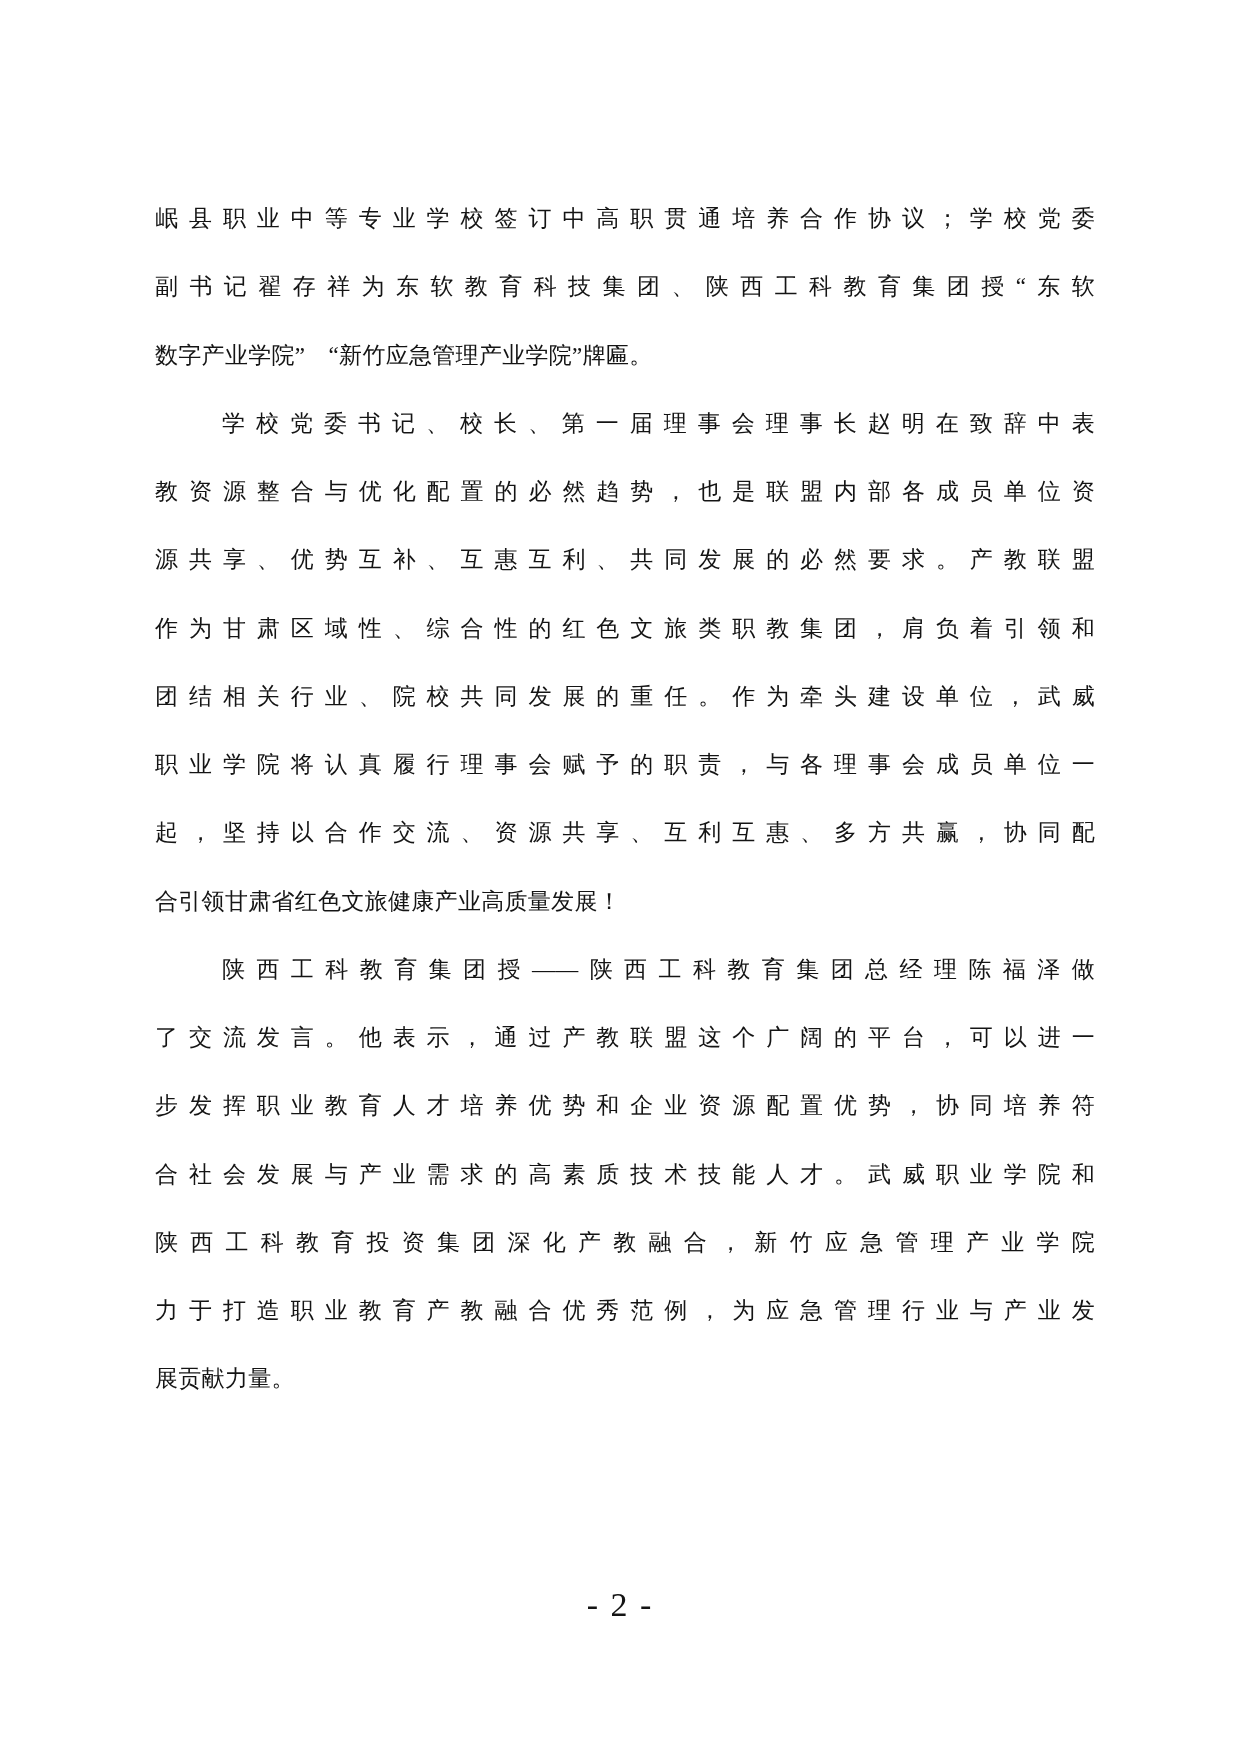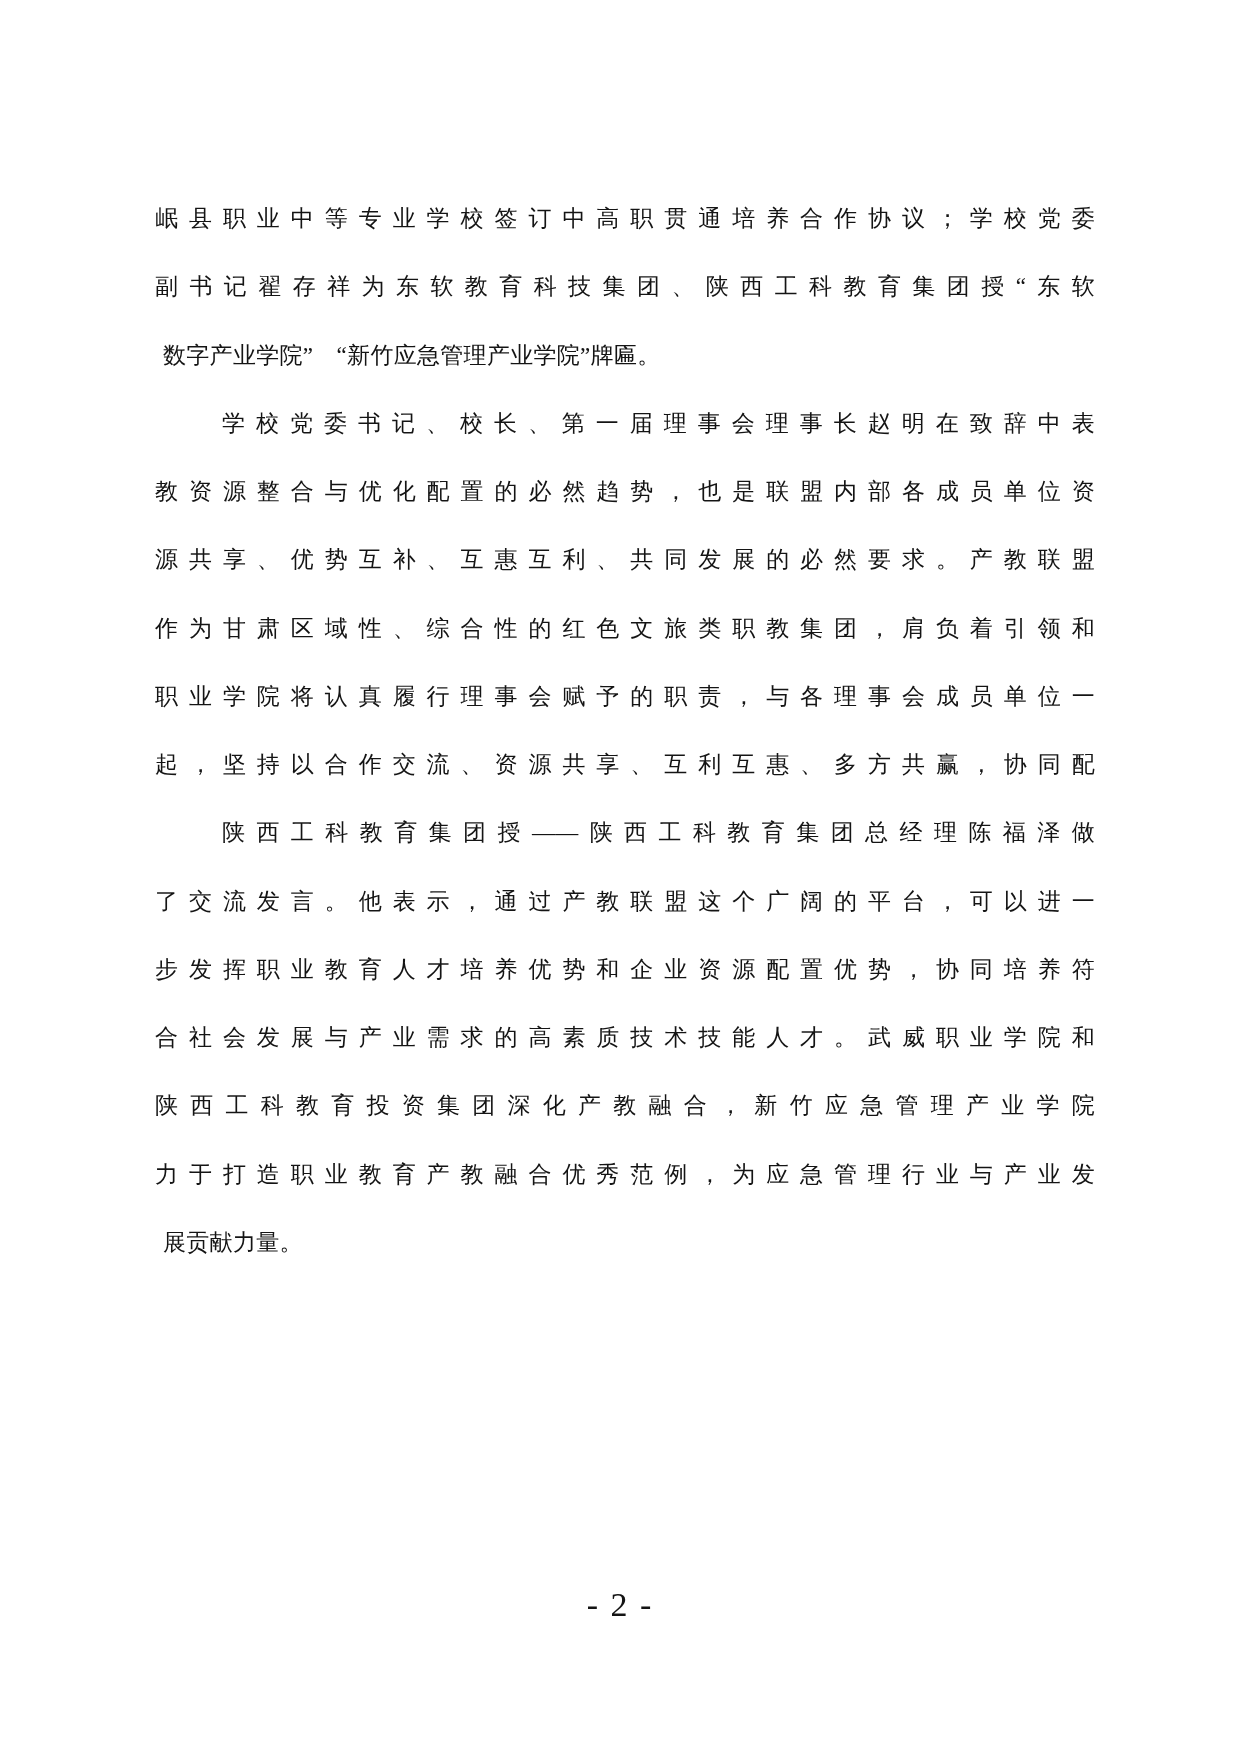--- a/index.html
+++ b/index.html
@@ -39,21 +39,20 @@
   
   .just {
     text-align: justify;
     text-align-last: justify;
     text-justify: inter-character;
   }
   
   .last {
     text-align: right;
     text-align-last: left;
-    margin-left: 8px;
   }
   
   .indent {
     text-indent: 67px;
   }
   .footer {
     position: absolute;
     top: 1585px;
     left: 0;
     width: 1240px;
@@ -72,22 +71,24 @@
   <section class="body-text">
 
     <p class="line just">岷县职业中等专业学校签订中高职贯通培养合作协议；学校党委</p>
     <p class="line just">副书记翟存祥为东软教育科技集团、陕西工科教育集团授“东软</p>
     <p class="line last">数字产业学院”　“新竹应急管理产业学院”牌匾。</p>
 
     <p class="line just indent">学校党委书记、校长、第一届理事会理事长赵明在致辞中表</p>
     <p class="line just">教资源整合与优化配置的必然趋势，也是联盟内部各成员单位资</p>
     <p class="line just">源共享、优势互补、互惠互利、共同发展的必然要求。产教联盟</p>
     <p class="line just">作为甘肃区域性、综合性的红色文旅类职教集团，肩负着引领和</p>
+    <p class="line just">团结相关行业、院校共同发展的重任。作为牵头建设单位，武威</p>
     <p class="line just">职业学院将认真履行理事会赋予的职责，与各理事会成员单位一</p>
     <p class="line just">起，坚持以合作交流、资源共享、互利互惠、多方共赢，协同配</p>
+    <p class="line last">合引领甘肃省红色文旅健康产业高质量发展！</p>
 
     <p class="line just indent">陕西工科教育集团授——陕西工科教育集团总经理陈福泽做</p>
     <p class="line just">了交流发言。他表示，通过产教联盟这个广阔的平台，可以进一</p>
     <p class="line just">步发挥职业教育人才培养优势和企业资源配置优势，协同培养符</p>
     <p class="line just">合社会发展与产业需求的高素质技术技能人才。武威职业学院和</p>
     <p class="line just">陕西工科教育投资集团深化产教融合，新竹应急管理产业学院</p>
     <p class="line just">力于打造职业教育产教融合优秀范例，为应急管理行业与产业发</p>
     <p class="line last">展贡献力量。</p>
 
   </section>

